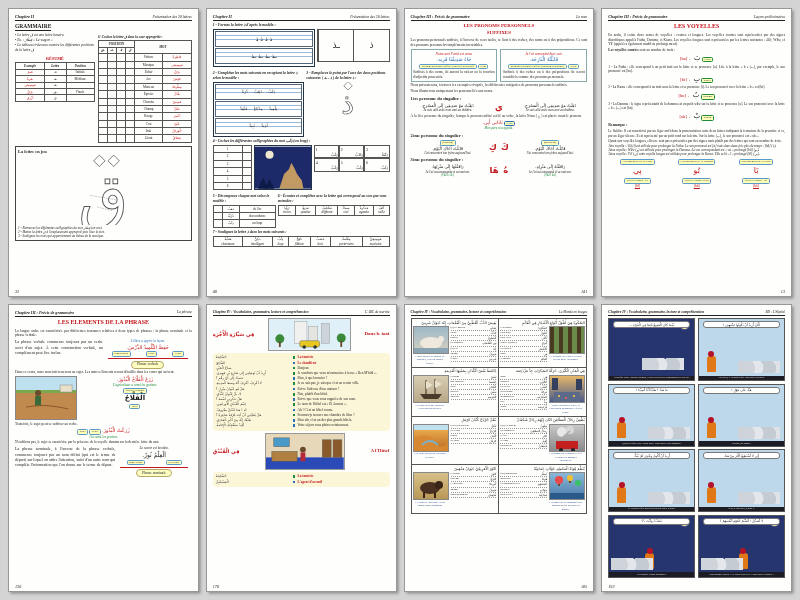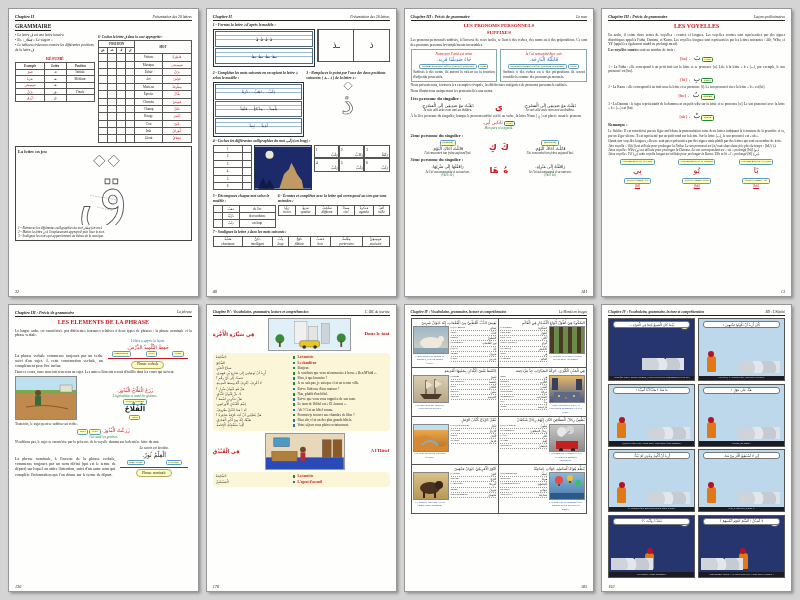--- a/index.html
+++ b/index.html
@@ -59,21 +59,21 @@
   .pcell{text-align:center;width:42%;}
   .pcell .fr{font-style:italic;font-size:3.3px;}
   .bigl{font-size:8.5px;color:#c3161c;font-weight:bold;font-family:"DejaVu Sans",sans-serif;}
   
   .vdia{text-align:center;margin:1.5px 0;font-size:4.5px;}
   .vdia .ar{font-size:7px;}
   .ldias{display:flex;justify-content:space-around;margin-top:2px;text-align:center;}
   .ldia .ar{font-size:8px;display:block;margin:1px 0;}
   .ldia .ipa{color:#c3161c;text-decoration:underline;font-size:3.6px;}
   
-  .p5row{display:flex;gap:1px;align-items:flex-end;margin:1.5px 0;}
+  .p5row{display:flex;gap:1px;align-items:flex-start;margin:1.5px 0;}
   .redline{border-top:1.2px solid #c3161c;margin:1.5px 4px;}
   .labrow{display:flex;justify-content:space-around;margin:1px 0;}
   
   .scene{display:flex;align-items:center;justify-content:space-between;margin:1px 0;}
   .scene .t{color:#c3161c;font-weight:bold;font-size:5px;}
   .ypanel{background:#fcf6d8;border-radius:4px;padding:2.5px 3px;margin:2px 0;}
   .dlg{display:flex;align-items:flex-start;margin-bottom:0.8px;}
   .dlg .ar{width:44%;text-align:left;font-size:3.3px;color:#333;padding-right:2px;direction:rtl;}
   .dlg .bull{width:2.6px;height:2.6px;margin:1px 2px 0 0;flex:none;}
   .dlg .fr{flex:1;font-size:3.4px;}

